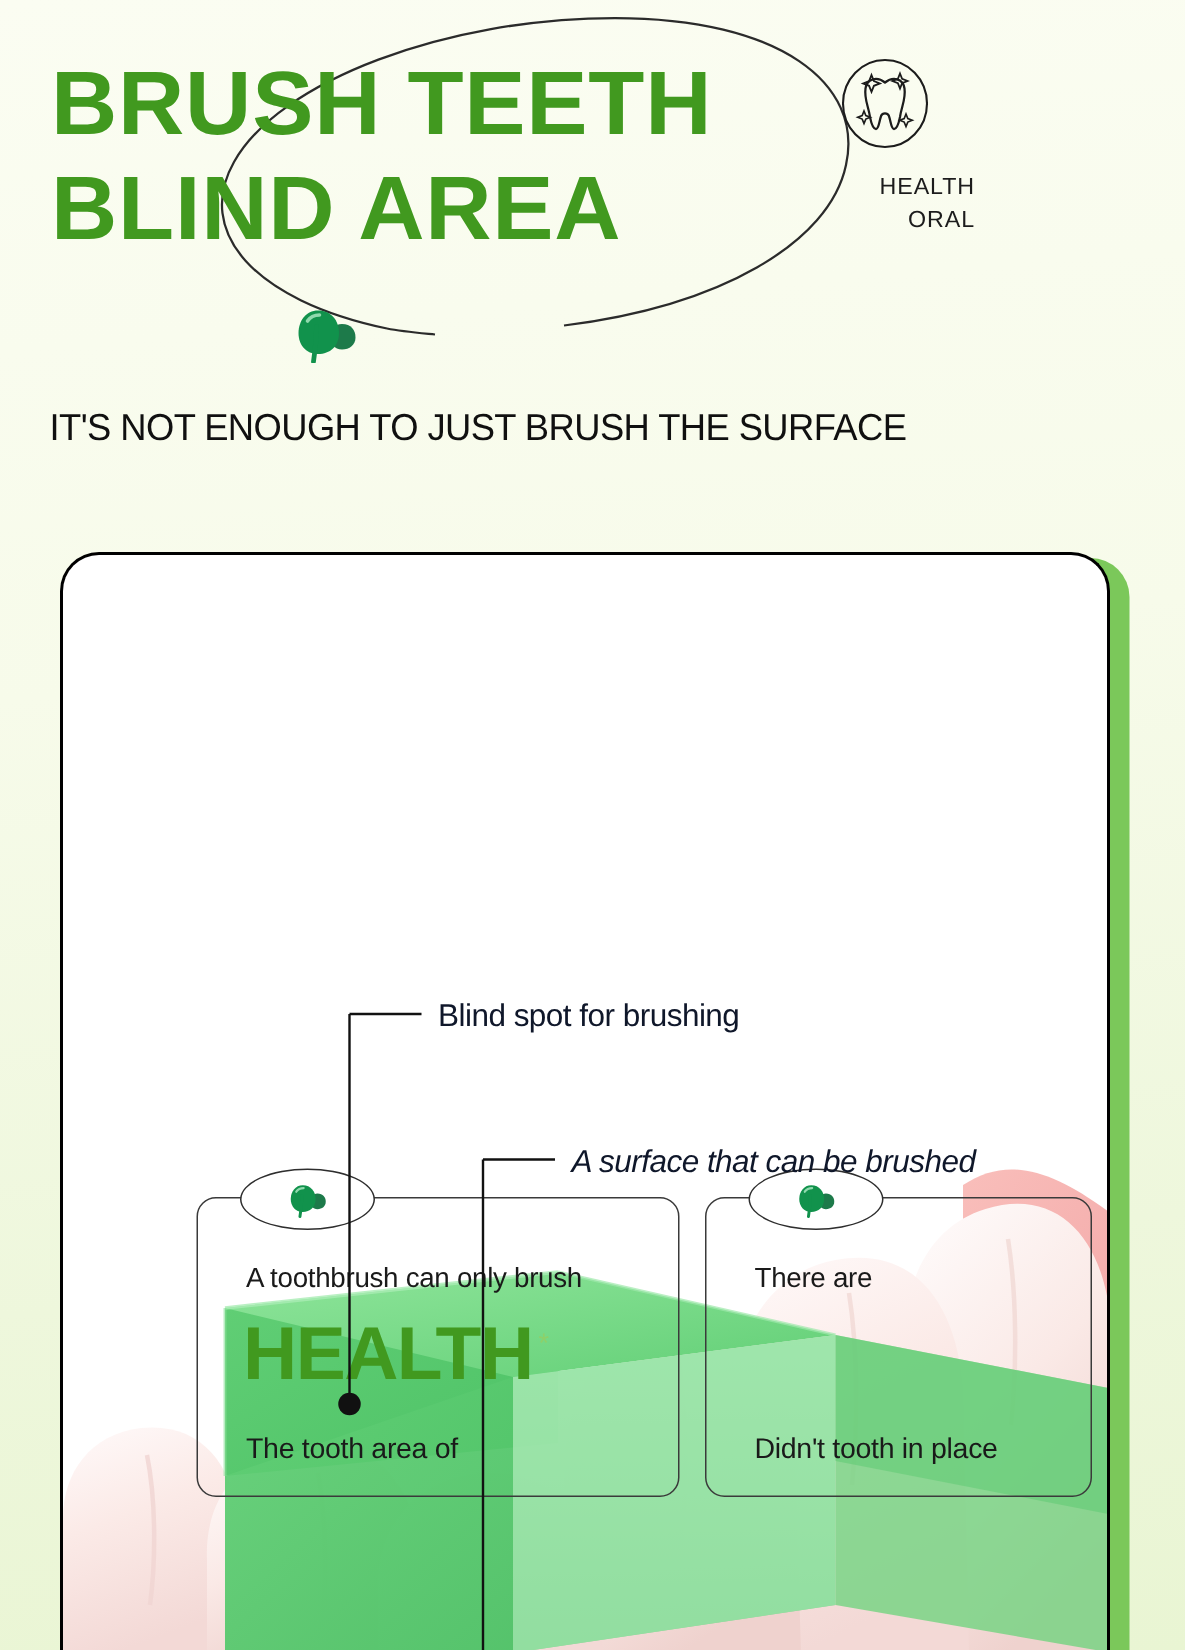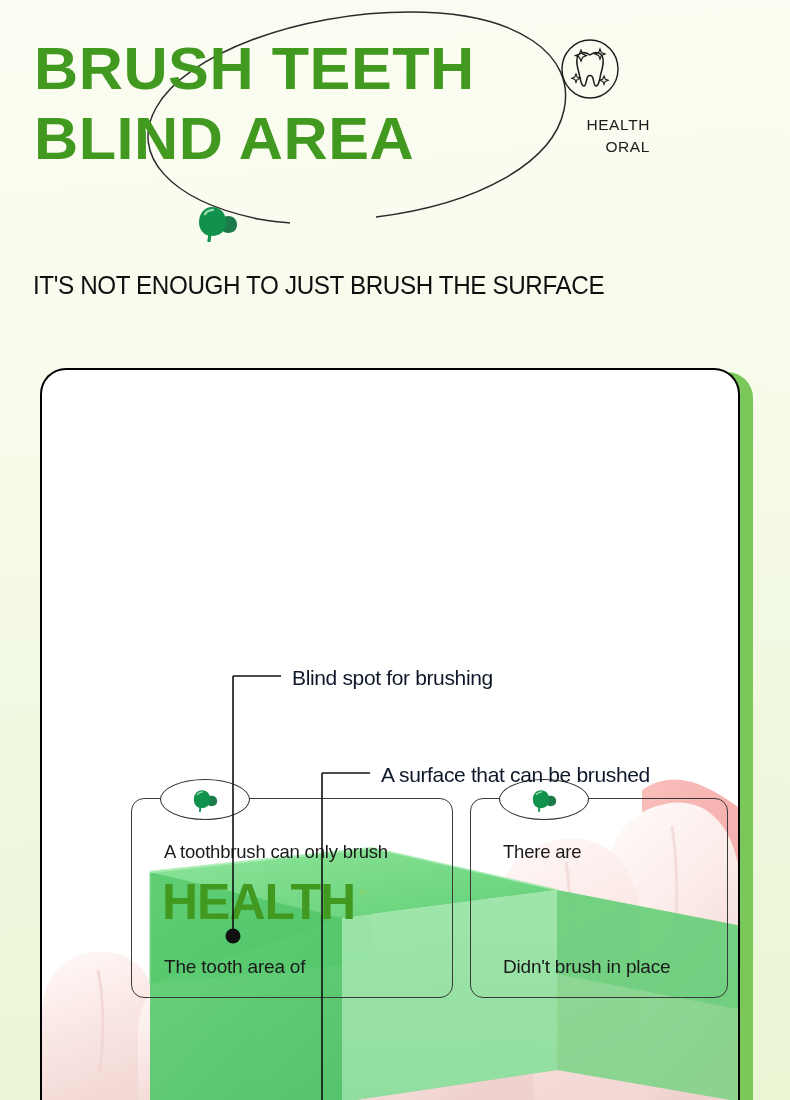--- a/index.html
+++ b/index.html
@@ -129,21 +129,21 @@
     letter-spacing: -0.2px; white-space: nowrap;
   }
 
   
   .callout-label {
     position: absolute;
     font-size: 21px; color: #0f172a;
     letter-spacing: -0.35px; white-space: nowrap;
   }
   #callout-label-0 { left: 292px; top: 666px; }
-  #callout-label-1 { left: 381px; top: 763px; }
+  #callout-label-1 { left: 381px; top: 763px; font-style: italic; }
 
   #leaders { position: absolute; left: 0; top: 0; width: 790px; height: 1100px; pointer-events: none; }
 
   
   #teeth { position: absolute; left: 0; top: 0; width: 700px; height: 732px; }
 </style>
 </head>
 <body>
 
 <div id="header">
@@ -266,21 +266,21 @@
     <div class="card-notch"></div>
     <div class="card-badge">
       <svg viewBox="0 0 44 38">
         <path d="M 32 12 C 38 12 41 16 41 21 C 41 26 37 29 32 29 C 27 29 24 25 24 21 C 24 16 27 12 32 12 Z" fill="#1d7a4a"></path>
         <path d="M 16 3 C 25 3 30 10 30 18 C 30 27 24 32 16 32 C 8 32 3 26 3 18 C 3 10 8 3 16 3 Z" fill="#11924c"></path>
         <path d="M 15 14 C 15 22 14 30 13 37" stroke="#11924c" stroke-width="3.2" fill="none" stroke-linecap="round"></path>
         <path d="M 9 10 C 11 7 14 6 17 6" stroke="#8fd9ad" stroke-width="2.4" fill="none" stroke-linecap="round"></path>
       </svg>
     </div>
     <div class="card-top">There are</div>
-    <div class="card-bottom">Didn't brush in place</div>
+    <div class="card-bottom">Didn't tooth in place</div>
   </div>
 </div>
 
 <svg id="leaders" viewBox="0 0 790 1100">
   <polyline points="233,676 281,676" fill="none" stroke="#111" stroke-width="1.6"></polyline>
   <polyline points="233,676 233,934" fill="none" stroke="#111" stroke-width="1.6"></polyline>
   <circle cx="233" cy="936" r="7.5" fill="#111"></circle>
 
   <polyline points="322,773 370,773" fill="none" stroke="#111" stroke-width="1.6"></polyline>
   <polyline points="322,773 322,1100" fill="none" stroke="#111" stroke-width="1.6"></polyline>

